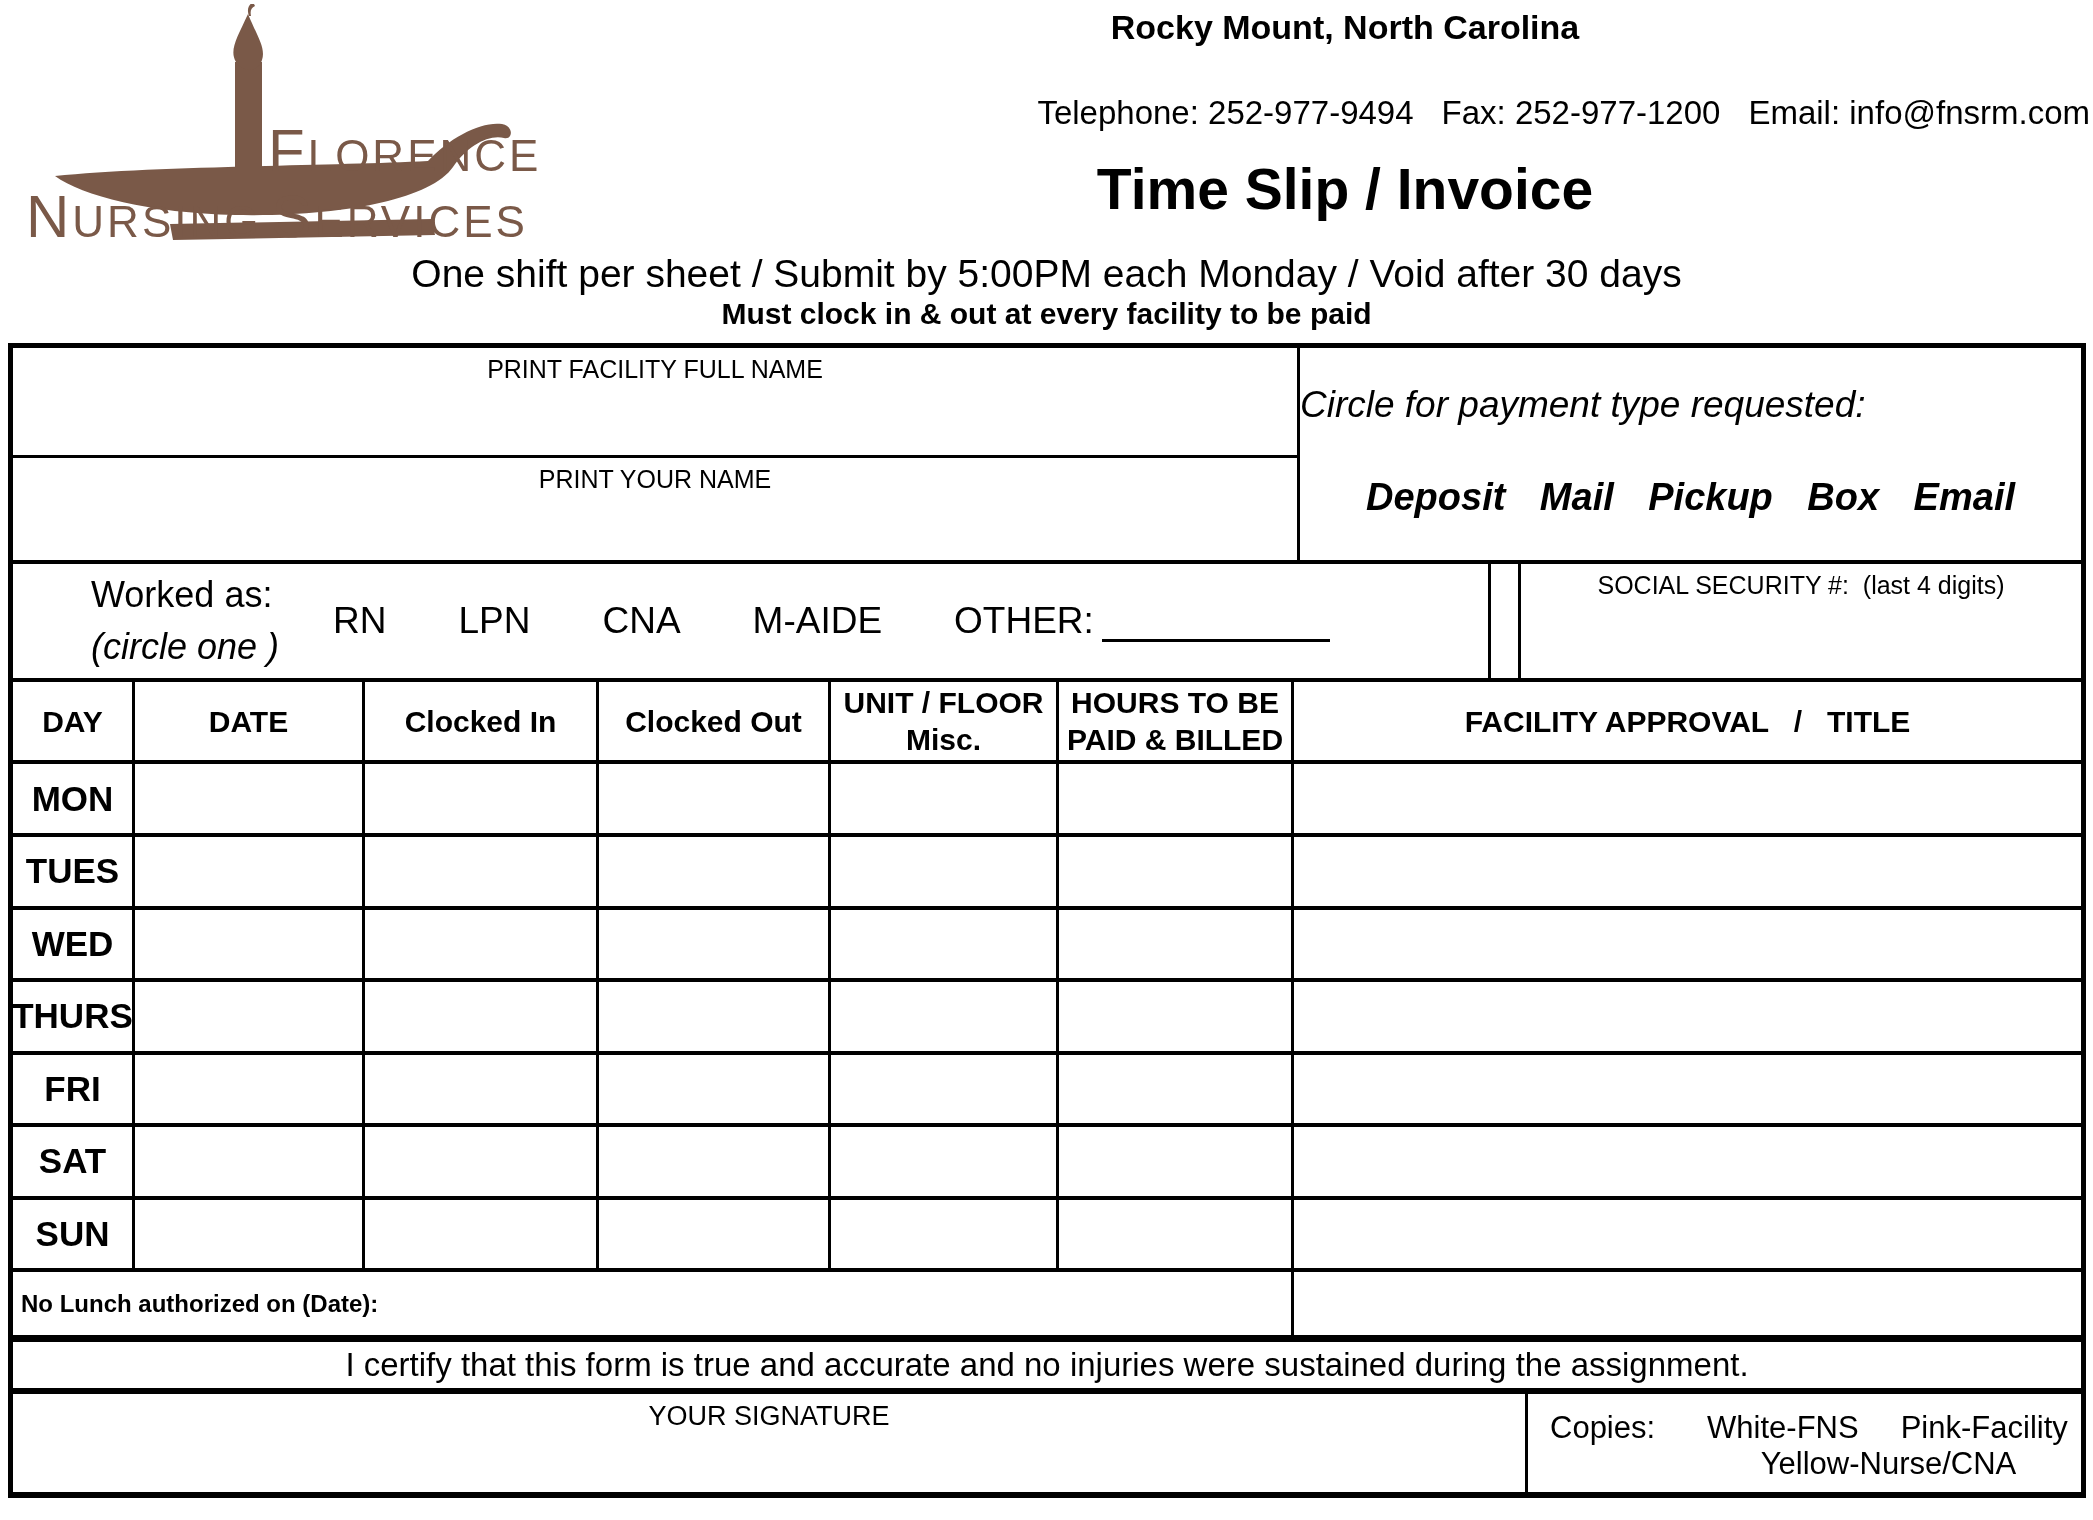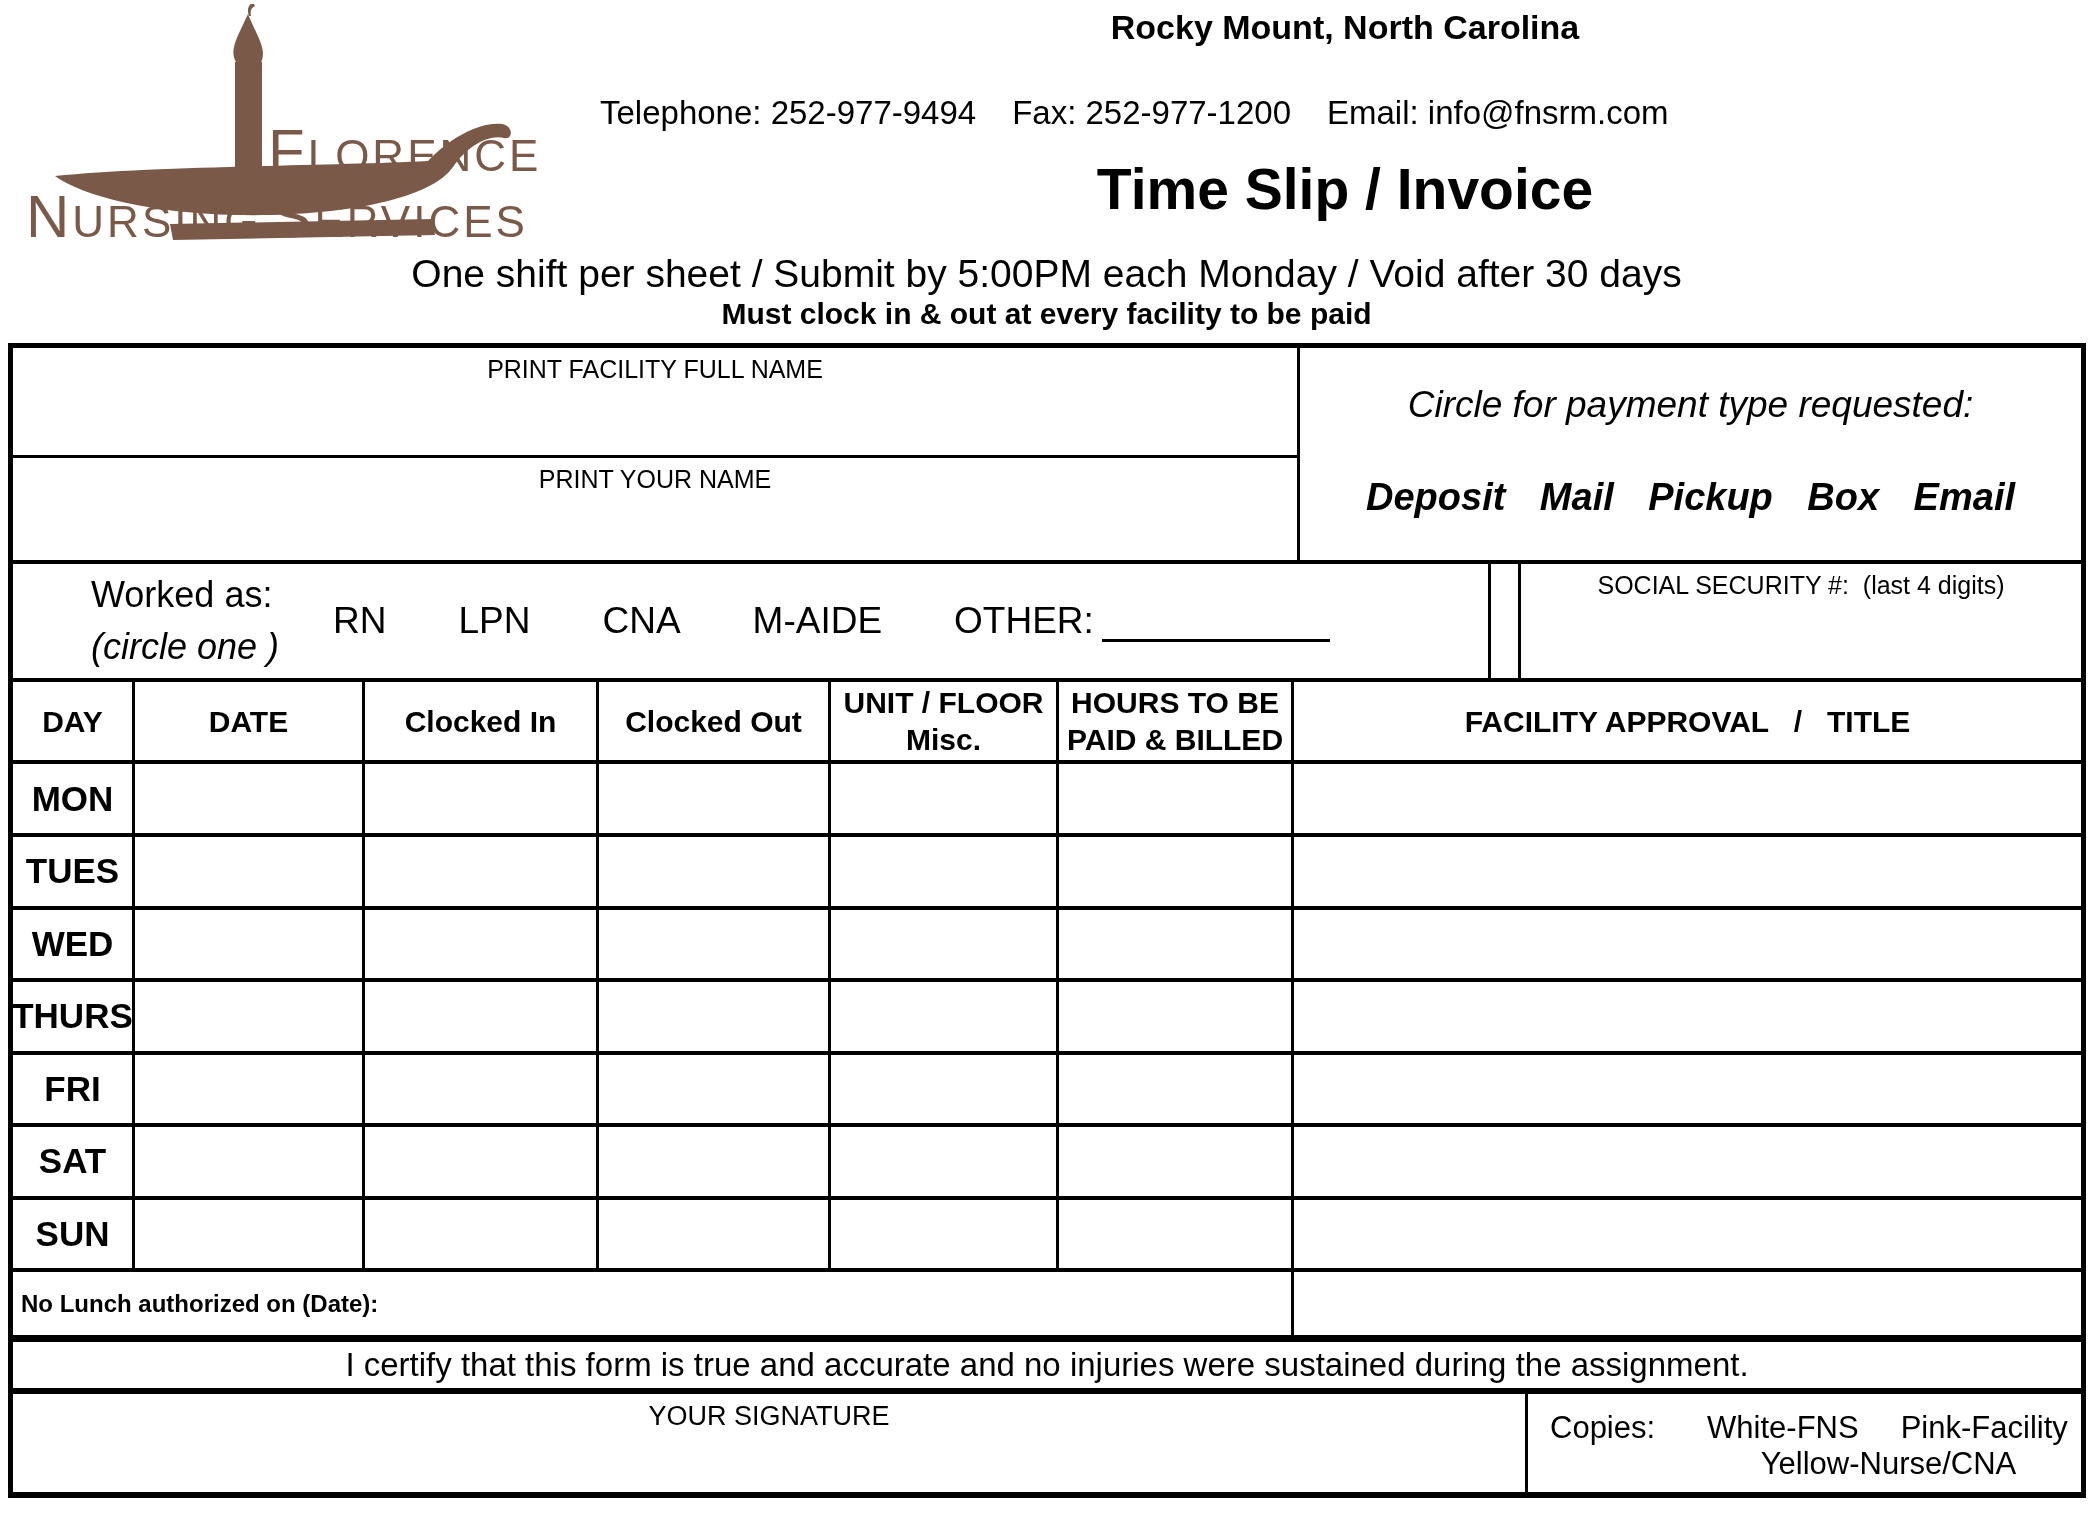--- a/index.html
+++ b/index.html
@@ -15,41 +15,41 @@
   .logo svg { position:absolute; left:0; top:0; }
   .logo-line { position:absolute; white-space:nowrap; letter-spacing:3px; font-weight:400; }
   .logo-line .init { font-size:60px; }
   .logo-line .rest { font-size:44px; }
   .logo-l1 { left:258px; top:112px; }
   .logo-l2 { left:16px;  top:178px; }
   .logo-word + .logo-word { margin-left:10px; }
   
   .loc, .contact, .title { position:absolute; left:600px; width:1490px; text-align:center; }
   .loc { top:8px; font-size:34px; font-weight:bold; }
-  .contact { top:94px; font-size:33px; display:flex; justify-content:flex-start; gap:36px; }
+  .contact { top:94px; font-size:33px; display:flex; justify-content:flex-end; gap:28px; }
   .title { top:156px; font-size:57px; font-weight:bold; }
   .subtitle, .warning { position:absolute; left:0; width:2093px; text-align:center; }
   .subtitle { top:252px; font-size:39px; }
   .warning  { top:297px; font-size:30px; font-weight:bold; }
   
   .form {
     position:absolute; left:8px; top:343px; width:2078px; height:1155px;
     border:5px solid #000; border-bottom-width:6px;
     display:flex; flex-direction:column;
   }
   .row { display:flex; width:100%; }
   .br3 { border-right:3px solid #000; }
   .cell-label { font-size:25px; text-align:center; padding-top:7px; white-space:pre; }
   
   .row-top { height:220px; border-bottom:4px solid #000; }
   .col-left { flex:1; display:flex; flex-direction:column; }
   .cell-a { height:110px; border-bottom:3px solid #000; }
   .cell-b { flex:1; }
   .pay-panel { width:784px; border-left:3px solid #000; display:flex; flex-direction:column; }
-  .pay-prompt { margin-top:36px; text-align:center; font-style:italic; font-size:37px; }
+  .pay-prompt { margin-top:36px; text-align:left; font-style:italic; font-size:37px; }
   .pay-options { margin-top:50px; display:flex; justify-content:space-between; padding:0 66px; font-size:38px; font-weight:bold; font-style:italic; }
   
   .row-worked { height:121px; border-bottom:4px solid #000; }
   .worked-main { flex:1; border-right:3px solid #000; display:flex; align-items:center; }
   .worked-label { padding-left:78px; width:320px; font-size:36px; line-height:1.45; }
   .worked-sub { font-style:italic; }
   .worked-options { display:flex; align-items:center; gap:72px; font-size:37px; }
   .other-wrap { display:flex; align-items:flex-end; }
   .other-line { display:inline-block; width:228px; border-bottom:3px solid #000; height:42px; margin-left:8px; }
   .spacer-cell { width:30px; border-right:3px solid #000; }

